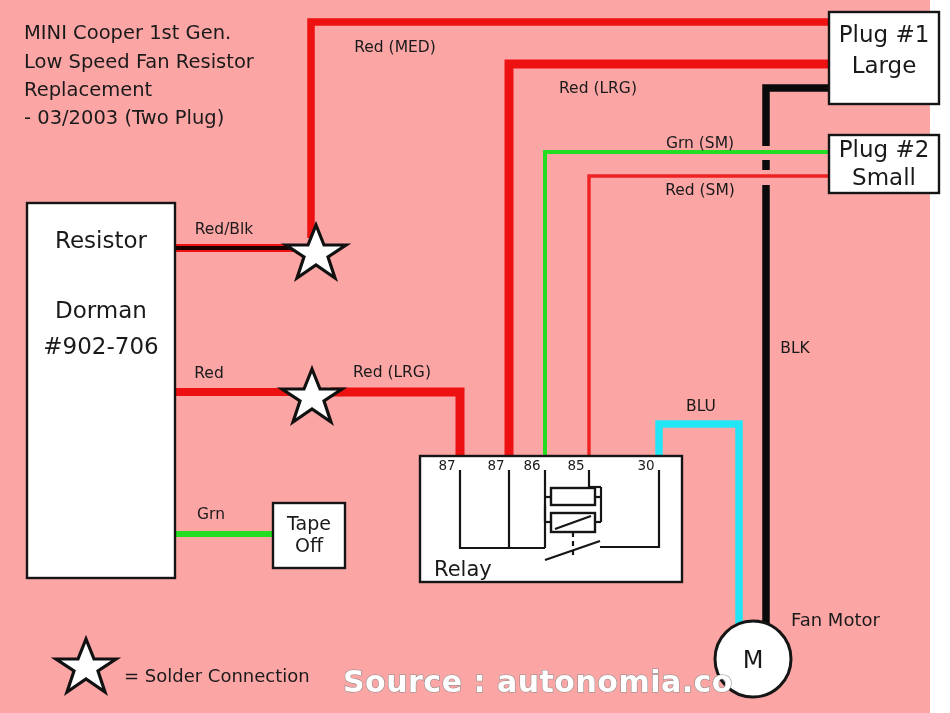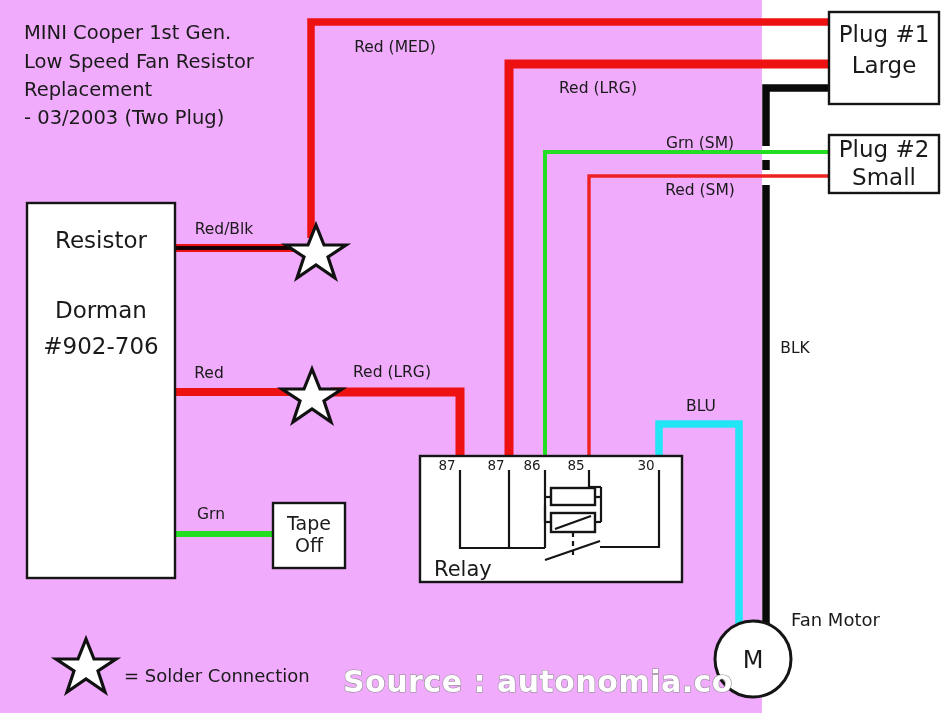--- a/index.html
+++ b/index.html
@@ -9,23 +9,23 @@
   }
   body {
     width: 950px;
     height: 713px;
     font-family: "DejaVu Sans", "Liberation Sans", sans-serif;
     overflow: hidden;
     position: relative;
   }
   #diagram-root {
     position: relative;
-    width: 762px;
+    width: 930px;
     height: 713px;
-    background: #f0abfc;
+    background: #fca5a5;
   }
   svg#wiring-svg {
     position: absolute;
     top: 0; left: 0;
     width: 950px;
     height: 713px;
     display: block;
   }
   text { font-family: "DejaVu Sans", "Liberation Sans", sans-serif; fill: #1a1a1a; }
   .box-outline { fill: #ffffff; stroke: #151515; stroke-width: 2.4; }

